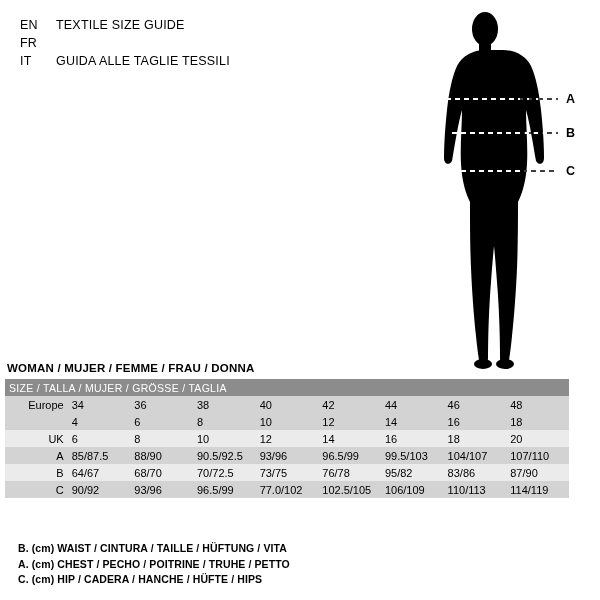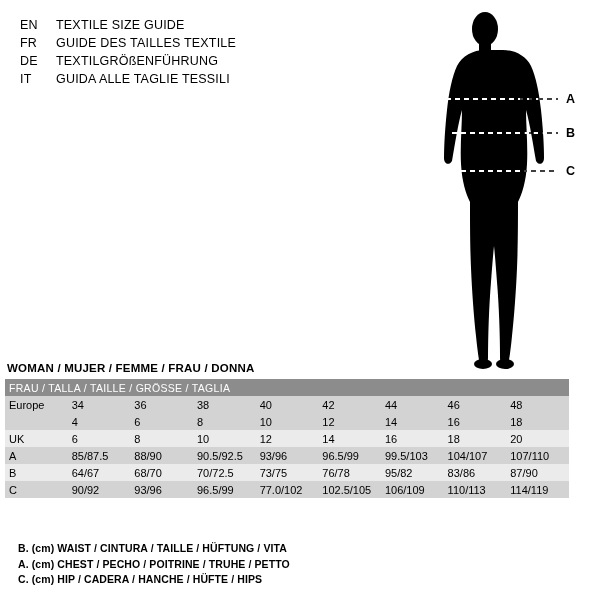--- a/index.html
+++ b/index.html
@@ -94,21 +94,21 @@
     letter-spacing: 0.3px;
     height: 17px;
   }
   .row-dark td {
     background: #d3d3d3;
   }
   .row-light td {
     background: #ebebeb;
   }
   .col-label {
-    text-align: left;
+    text-align: right;
     width: 78px;
   }
   .cell {
     text-align: left;
   }
 
   
   .legend {
     position: absolute;
     left: 18px;
@@ -127,25 +127,20 @@
 
 <div class="page">
 
   <div class="lang-block">
     <div class="lang-row">
       <span class="lang-code">EN</span>
       <span class="lang-text">TEXTILE SIZE GUIDE</span>
     </div>
     <div class="lang-row">
       <span class="lang-code">FR</span>
-      <span class="lang-text">GUIDE DES TAILLES TEXTILE</span>
-    </div>
-    <div class="lang-row">
-      <span class="lang-code">DE</span>
-      <span class="lang-text">TEXTILGRÖßENFÜHRUNG</span>
     </div>
     <div class="lang-row">
       <span class="lang-code">IT</span>
       <span class="lang-text">GUIDA ALLE TAGLIE TESSILI</span>
     </div>
   </div>
 
   <div class="figure-wrap">
     <svg width="200" height="372" viewBox="0 0 200 372">
 
@@ -197,21 +192,21 @@
     <span class="measure-label" style="left:166px; top:86px;">A</span>
     <span class="measure-label" style="left:166px; top:120px;">B</span>
     <span class="measure-label" style="left:166px; top:158px;">C</span>
   </div>
 
   <div class="table-area">
     <div class="section-title">WOMAN / MUJER / FEMME / FRAU / DONNA</div>
     <table class="sizes">
       <tbody>
         <tr class="row-head">
-          <td colspan="9">FRAU / TALLA / TAILLE / GRÖSSE / TAGLIA</td>
+          <td colspan="9">SIZE / TALLA / MUJER / GRÖSSE / TAGLIA</td>
         </tr>
 
         <tr class="row-dark">
           <td class="col-label">Europe</td>
           <td class="cell">34</td>
           <td class="cell">36</td>
           <td class="cell">38</td>
           <td class="cell">40</td>
           <td class="cell">42</td>
           <td class="cell">44</td>

